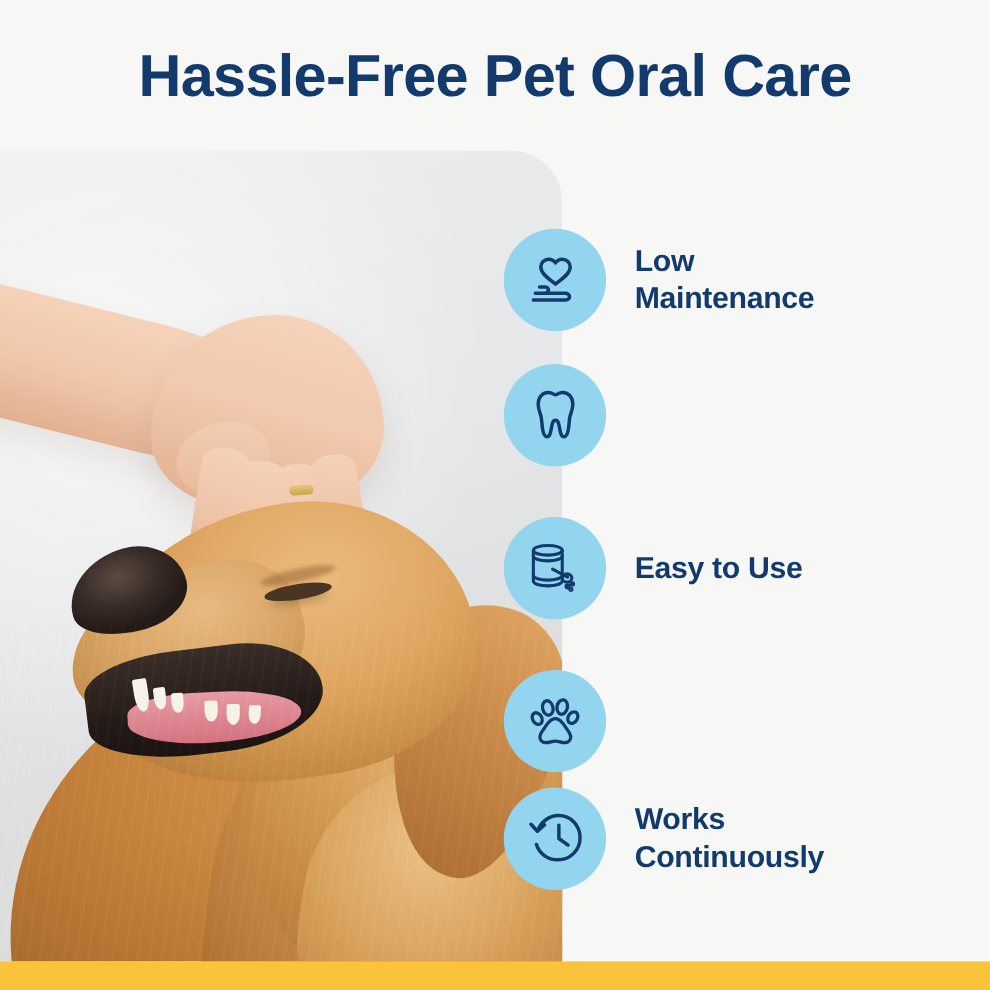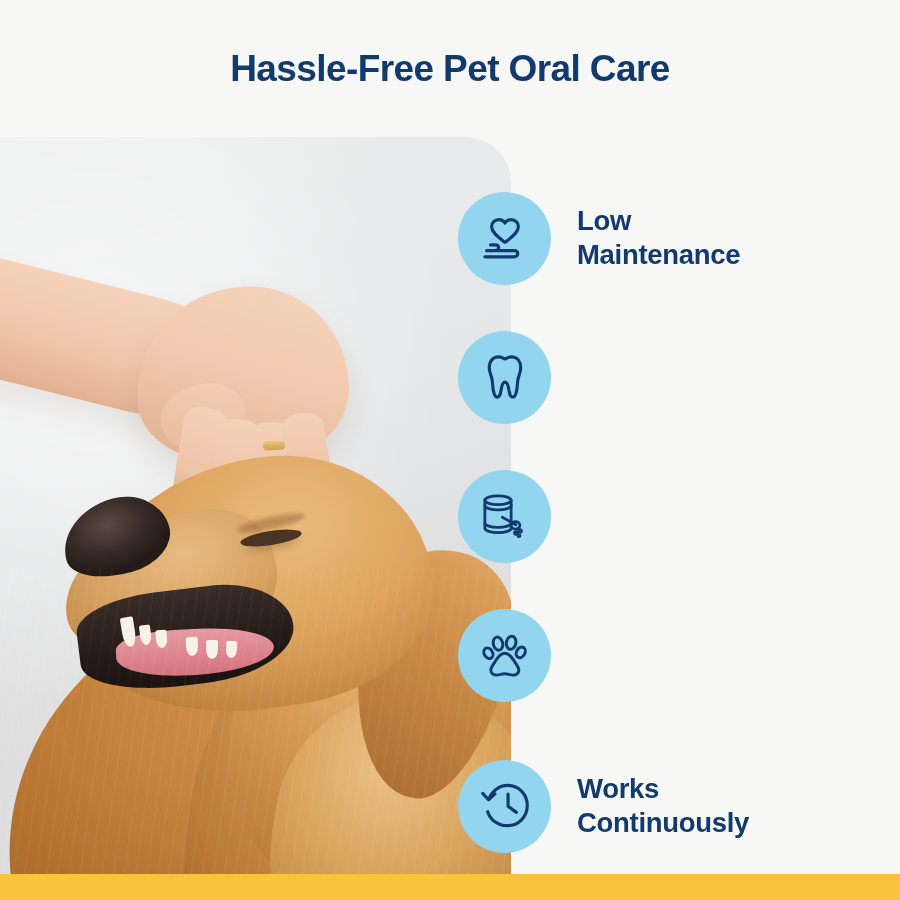--- a/index.html
+++ b/index.html
@@ -25,21 +25,21 @@
   #title {
     position: absolute;
     left: 0;
     top: 0;
     width: 900px;
     height: 137px;
     display: flex;
     align-items: center;
     justify-content: center;
     color: #123a6d;
-    font-size: 37px;
+    font-size: 54px;
     font-weight: bold;
     letter-spacing: -0.6px;
     white-space: nowrap;
   }
 
   
   #photo {
     position: absolute;
     left: 0;
     top: 137px;
@@ -345,21 +345,21 @@
     <div class="tooth" id="t4"></div>
     <div class="tooth" id="t5"></div>
     <div id="dog-nose"></div>
     <div id="dog-brow"></div>
     <div id="dog-eye"></div>
     <div id="fur-texture"></div>
   </div>
 
   <div id="features">
 
-    <div class="feature" style="top:0px">
+    <div class="feature" style="top:16px">
       <div class="badge">
         <svg viewBox="0 0 64 64" fill="none" stroke="#123a6d" stroke-width="3.6" stroke-linecap="round" stroke-linejoin="round">
           <path d="M39 11c-3.1 0-5.6 1.6-7 3.9-1.4-2.3-3.9-3.9-7-3.9-4.7 0-8.3 3.6-8.3 8.2 0 7 8.8 12.4 15.3 17.8C38.5 31.6 47.3 26.2 47.3 19.2 47.3 14.6 43.7 11 39 11Z"></path>
           <path d="M11 46.5h9.5c2.6 0 4.2-1.6 4.2-3.4 0-1.8-1.5-3.3-4-3.3h-5.3"></path>
           <path d="M9 53.5h33c3 0 4.6-1.8 4.6-3.6 0-1.9-1.7-3.4-4.4-3.4H22"></path>
         </svg>
       </div>
       <div class="feature-label">Low
 Maintenance</div>
     </div>
@@ -379,35 +379,36 @@
           <path d="M9 14v6c0 2.8 6.7 5 15 5s15-2.2 15-5v-6"></path>
           <path d="M9 20v26c0 2.8 6.7 5 15 5s15-2.2 15-5V20"></path>
           <path d="M9 40c0 2.8 6.7 5 15 5s15-2.2 15-5"></path>
           <path d="M29 33.5 44.5 42"></path>
           <path d="M44 38.5c2.8 0 5 2 5 4.2s-2.2 4.3-5 4.3-5-2-5-4.3 2.2-4.2 5-4.2Z"></path>
           <circle cx="44.5" cy="51.5" r="1.6"></circle>
           <circle cx="49.5" cy="49" r="1.3"></circle>
           <circle cx="48" cy="54.5" r="1.1"></circle>
         </svg>
       </div>
+      <div class="feature-label">Easy to Use</div>
     </div>
 
     <div class="feature" style="top:417px">
       <div class="badge">
         <svg viewBox="0 0 64 64" fill="none" stroke="#123a6d" stroke-width="3.4" stroke-linecap="round" stroke-linejoin="round">
           <ellipse cx="24" cy="19" rx="5.4" ry="7.6" transform="rotate(-13 24 19)"></ellipse>
           <ellipse cx="39" cy="18" rx="5.4" ry="7.6" transform="rotate(11 39 18)"></ellipse>
           <ellipse cx="13" cy="30" rx="4.8" ry="6.4" transform="rotate(-30 13 30)"></ellipse>
           <ellipse cx="50" cy="29" rx="4.8" ry="6.4" transform="rotate(30 50 29)"></ellipse>
           <path d="M31.8 30c-5.2 0-8.3 5.1-10.8 9.1-2.4 3.9-5.2 6.5-5.2 10.1 0 3.6 3 5.8 6.4 5.8 3.7 0 6.1-1.6 9.6-1.6s5.9 1.6 9.6 1.6c3.4 0 6.4-2.2 6.4-5.8 0-3.6-2.8-6.2-5.2-10.1C40.1 35.1 37 30 31.8 30Z"></path>
         </svg>
       </div>
     </div>
 
-    <div class="feature" style="top:568px">
+    <div class="feature" style="top:524px">
       <div class="badge">
         <svg viewBox="0 0 64 64" fill="none" stroke="#123a6d" stroke-width="3.6" stroke-linecap="round" stroke-linejoin="round">
           <path d="M13.5 24.5C16.9 14.7 25.6 8.5 35 8.5c13 0 22.5 10.3 22.5 23S47.5 54.5 34.5 54.5c-10.5 0-19.4-6.6-22.3-16"></path>
           <path d="M6.5 17.5 13.2 24.8 20.6 18.2"></path>
           <path d="M35.5 18.5v13.8l9.5 7"></path>
         </svg>
       </div>
       <div class="feature-label">Works
 Continuously</div>
     </div>

